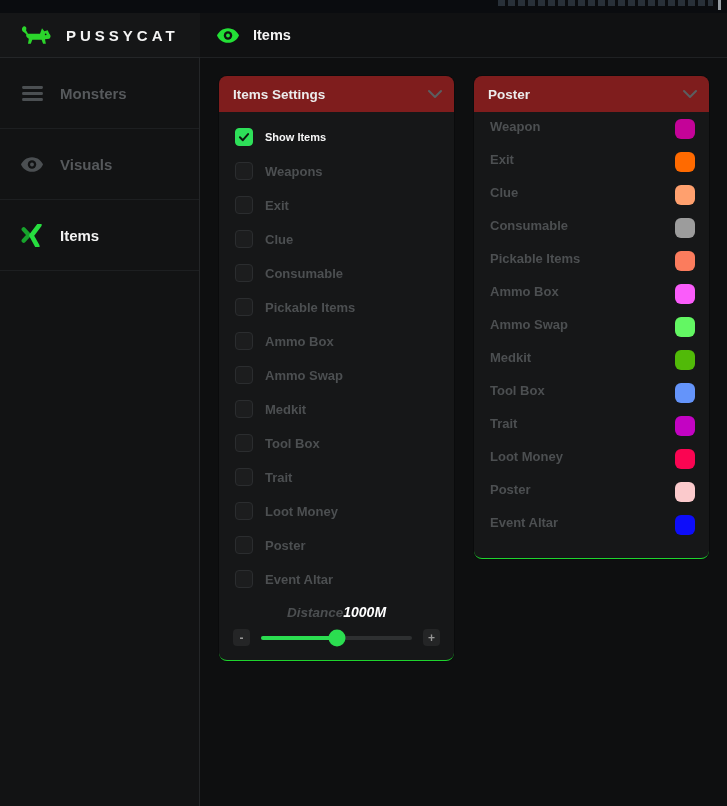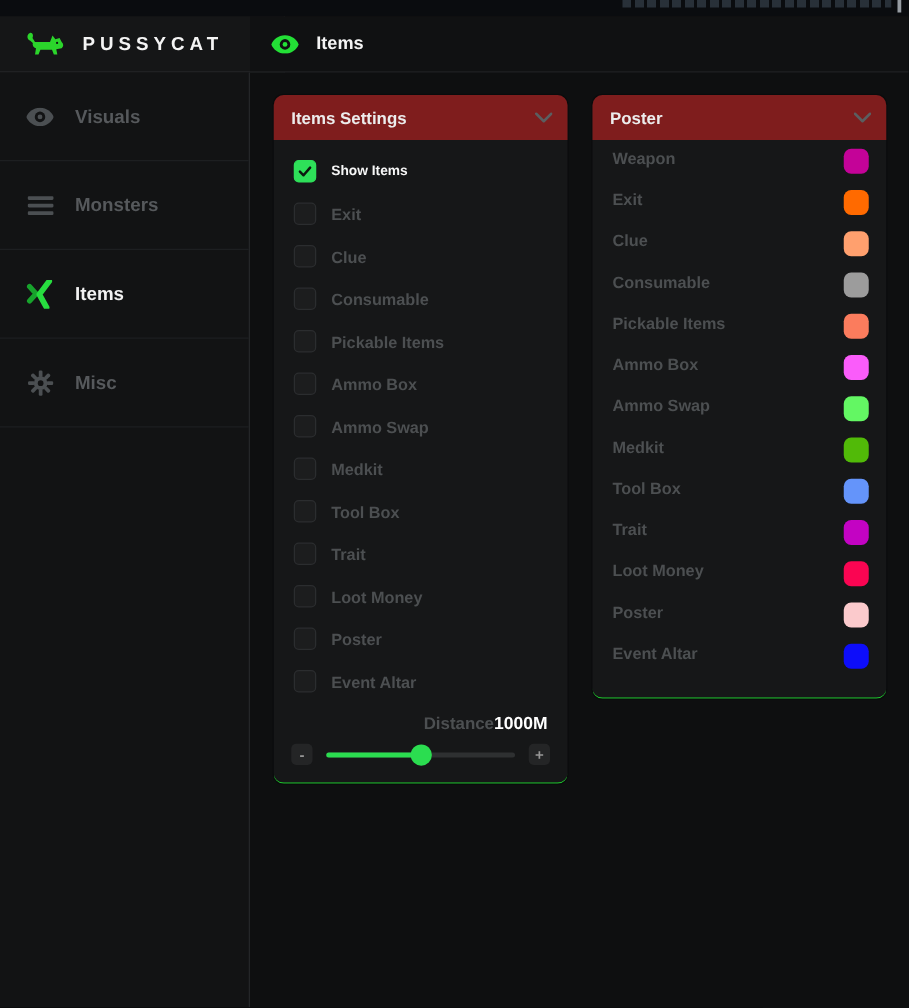--- a/index.html
+++ b/index.html
@@ -43,21 +43,21 @@
   .cb-list{padding:8px 0 0 0;}
   .cb-row{height:34px;display:flex;align-items:center;padding-left:16px;cursor:pointer;}
   .cb{width:18px;height:18px;border-radius:4px;background:#1c1d1e;border:1px solid #2b2d2f;
       box-sizing:border-box;flex:none;display:flex;align-items:center;justify-content:center;}
   .cb.checked{background:#2ee059;border-color:#2ee059;}
   .cb svg{width:14px;height:14px;}
   .cb-lbl{font-size:13px;font-weight:700;color:#4c4f51;margin-left:12px;}
   .cb-row.on .cb-lbl{color:#f7f7f7;font-size:11px;}
 
   
-  .dist-row{display:flex;justify-content:flex-end;align-items:center;padding:8px 16px 0 16px;}
+  .dist-row{display:flex;justify-content:center;align-items:center;padding:8px 16px 0 16px;font-style:italic;}
   .dist-lbl{font-size:13.5px;font-weight:700;color:#4c4f51;}
   .dist-val{font-size:14px;font-weight:700;color:#ffffff;}
   .slider-row{display:flex;align-items:center;padding:9px 14px 14px 14px;}
   .step-btn{width:17px;height:17px;border-radius:4px;background:#242526;color:#969696;
             font-size:12px;font-weight:700;display:flex;align-items:center;justify-content:center;
             flex:none;cursor:pointer;line-height:1;}
   .track{position:relative;flex:1;height:4px;border-radius:2px;background:#2e3031;margin:0 11px;}
   .track-fill{position:absolute;left:0;top:0;height:4px;border-radius:2px;background:#2bdd50;}
   .thumb{position:absolute;top:50%;width:17px;height:17px;border-radius:50%;background:#2bdd50;
          transform:translate(-50%,-50%);cursor:grab;}
@@ -99,69 +99,50 @@
         <circle cx="12" cy="8" r="2.1" fill="#23e036"></circle>
       </svg>
     </span>
     <span class="title">Items</span>
   </div>
 
   <div class="sidebar">
 
     <div class="side-item">
       <span class="icon24">
+        <svg viewBox="0 0 22 18" width="21" height="17">
+          <rect x="0" y="1" width="22" height="3.2" rx="1.2" fill="#4b4f52"></rect>
+          <rect x="0" y="7.4" width="22" height="3.2" rx="1.2" fill="#4b4f52"></rect>
+          <rect x="0" y="13.8" width="22" height="3.2" rx="1.2" fill="#4b4f52"></rect>
+        </svg>
+      </span>
+      <span class="lbl">Monsters</span>
+    </div>
+
+    <div class="side-item">
+      <span class="icon24">
         <svg viewBox="0 0 24 16" width="22" height="15">
           <path d="M12 0 C6 0 1.6 4 0 8 C1.6 12 6 16 12 16 C18 16 22.4 12 24 8 C22.4 4 18 0 12 0 Z" fill="#4b4f52"></path>
           <circle cx="12" cy="8" r="4.6" fill="#121314"></circle>
           <circle cx="12" cy="8" r="2.1" fill="#4b4f52"></circle>
         </svg>
       </span>
       <span class="lbl">Visuals</span>
-    </div>
-
-    <div class="side-item">
-      <span class="icon24">
-        <svg viewBox="0 0 22 18" width="21" height="17">
-          <rect x="0" y="1" width="22" height="3.2" rx="1.2" fill="#4b4f52"></rect>
-          <rect x="0" y="7.4" width="22" height="3.2" rx="1.2" fill="#4b4f52"></rect>
-          <rect x="0" y="13.8" width="22" height="3.2" rx="1.2" fill="#4b4f52"></rect>
-        </svg>
-      </span>
-      <span class="lbl">Monsters</span>
     </div>
 
     <div class="side-item active">
       <span class="icon24">
         <svg viewBox="0 0 20 22" width="22" height="23">
           <polyline points="2,5 7,10.5 2,16" fill="none" stroke="#17a32c" stroke-width="4" stroke-linecap="round" stroke-linejoin="round"></polyline>
           <polyline points="17,1 9.5,11 15,21" fill="none" stroke="#27dd3f" stroke-width="4.4" stroke-linecap="round" stroke-linejoin="round"></polyline>
         </svg>
       </span>
       <span class="lbl">Items</span>
     </div>
 
-    <div class="side-item">
-      <span class="icon24">
-        <svg viewBox="0 0 24 24" width="21" height="21">
-          <g fill="#4b4f52">
-            <rect x="10.3" y="0.5" width="3.4" height="6" rx="1.2"></rect>
-            <rect x="10.3" y="17.5" width="3.4" height="6" rx="1.2"></rect>
-            <rect x="10.3" y="0.5" width="3.4" height="6" rx="1.2" transform="rotate(45 12 12)"></rect>
-            <rect x="10.3" y="17.5" width="3.4" height="6" rx="1.2" transform="rotate(45 12 12)"></rect>
-            <rect x="10.3" y="0.5" width="3.4" height="6" rx="1.2" transform="rotate(90 12 12)"></rect>
-            <rect x="10.3" y="17.5" width="3.4" height="6" rx="1.2" transform="rotate(90 12 12)"></rect>
-            <rect x="10.3" y="0.5" width="3.4" height="6" rx="1.2" transform="rotate(135 12 12)"></rect>
-            <rect x="10.3" y="17.5" width="3.4" height="6" rx="1.2" transform="rotate(135 12 12)"></rect>
-            <circle cx="12" cy="12" r="6.2"></circle>
-          </g>
-          <circle cx="12" cy="12" r="2.6" fill="#121314"></circle>
-        </svg>
-      </span>
-      <span class="lbl">Misc</span>
-    </div>
   </div>
 
   <div class="panel p-items">
     <div class="panel-hd">
       <span class="ttl">Items Settings</span>
       <svg class="chev" viewBox="0 0 14 9">
         <polyline points="1,1.5 7,7.5 13,1.5" fill="none" stroke="#5b5e60" stroke-width="2" stroke-linecap="round" stroke-linejoin="round"></polyline>
       </svg>
     </div>
     <div class="cb-list">
@@ -170,20 +151,24 @@
         <span class="cb checked">
           <svg viewBox="0 0 24 24">
               <path d="M5 12.5 L10 17.5 L19 7" stroke="#0c1a0f" stroke-width="3.4" fill="none" stroke-linecap="round" stroke-linejoin="round"></path>
             </svg>
         </span>
         <span class="cb-lbl">Show Items</span>
       </div>
 
       <div class="cb-row">
         <span class="cb"></span>
+        <span class="cb-lbl">Weapons</span>
+      </div>
+      <div class="cb-row">
+        <span class="cb"></span>
         <span class="cb-lbl">Exit</span>
       </div>
       <div class="cb-row">
         <span class="cb"></span>
         <span class="cb-lbl">Clue</span>
       </div>
       <div class="cb-row">
         <span class="cb"></span>
         <span class="cb-lbl">Consumable</span>
       </div>

